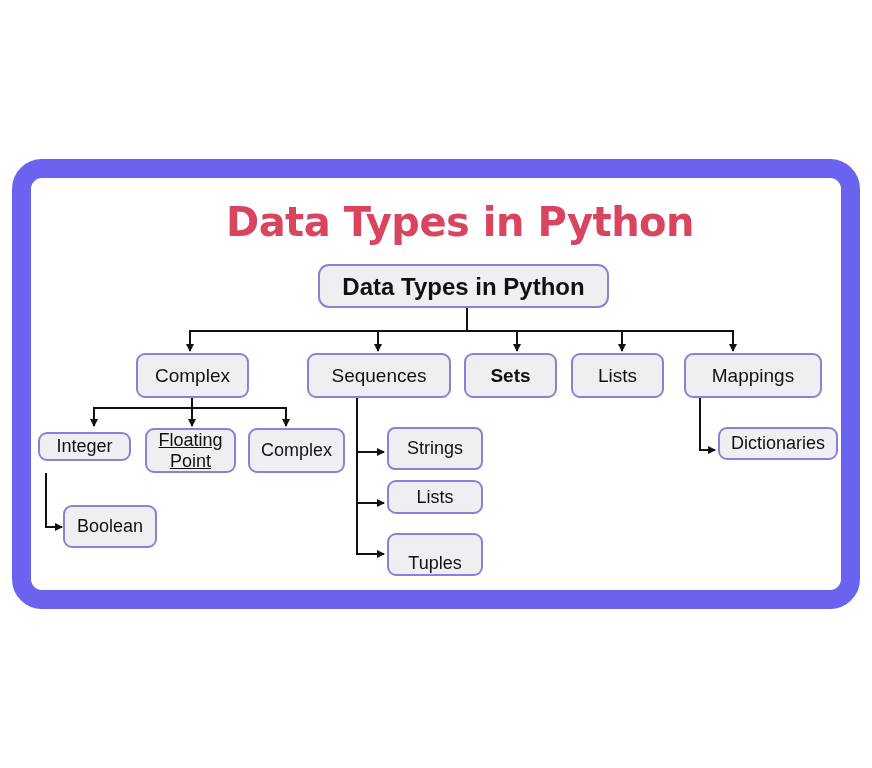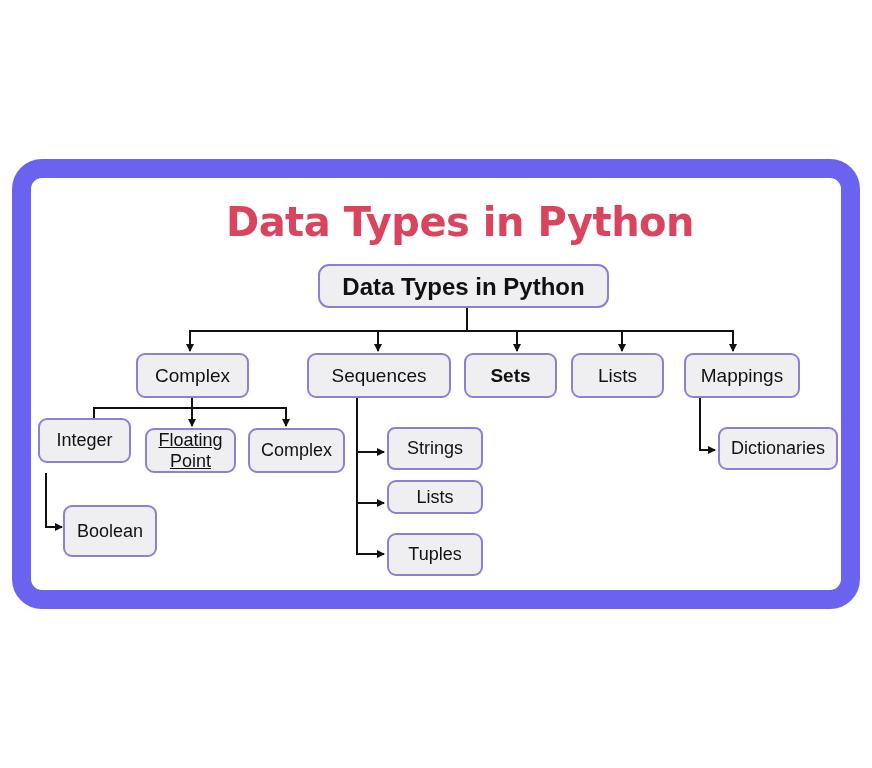--- a/index.html
+++ b/index.html
@@ -75,44 +75,44 @@
 </div>
 <div class="node" style="left:307px;top:353px;width:144px;height:45px;">
   <span>Sequences</span>
 </div>
 <div class="node" style="left:464px;top:353px;width:93px;height:45px;font-weight:bold;">
   <span>Sets</span>
 </div>
 <div class="node" style="left:571px;top:353px;width:93px;height:45px;">
   <span>Lists</span>
 </div>
-<div class="node" style="left:684px;top:353px;width:116px;height:45px;">
+<div class="node" style="left:684px;top:353px;width:138px;height:45px;">
   <span>Mappings</span>
 </div>
 
-<div class="node small" style="left:38px;top:418px;width:93px;height:45px;">
+<div class="node small" style="left:38px;top:432px;width:93px;height:29px;">
   <span>Integer</span>
 </div>
 <div class="node small" style="left:145px;top:428px;width:91px;height:45px;white-space:pre-line;text-decoration:underline;">
   <span>Floating
 Point</span>
 </div>
 <div class="node small" style="left:248px;top:428px;width:97px;height:45px;">
   <span>Complex</span>
 </div>
 
-<div class="node small" style="left:63px;top:505px;width:94px;height:52px;">
+<div class="node small" style="left:63px;top:505px;width:94px;height:43px;">
   <span>Boolean</span>
 </div>
 
 <div class="node small" style="left:387px;top:427px;width:96px;height:43px;border-radius:8px;">
   <span>Strings</span>
 </div>
 <div class="node small" style="left:387px;top:480px;width:96px;height:34px;">
   <span>Lists</span>
 </div>
-<div class="node small" style="left:387px;top:533px;width:96px;height:43px;">
+<div class="node small" style="left:387px;top:533px;width:96px;height:43px;align-items:flex-end;">
   <span>Tuples</span>
 </div>
 
-<div class="node small" style="left:718px;top:427px;width:120px;height:43px;">
+<div class="node small" style="left:718px;top:427px;width:120px;height:33px;">
   <span>Dictionaries</span>
 </div>
 
 </body></html>

